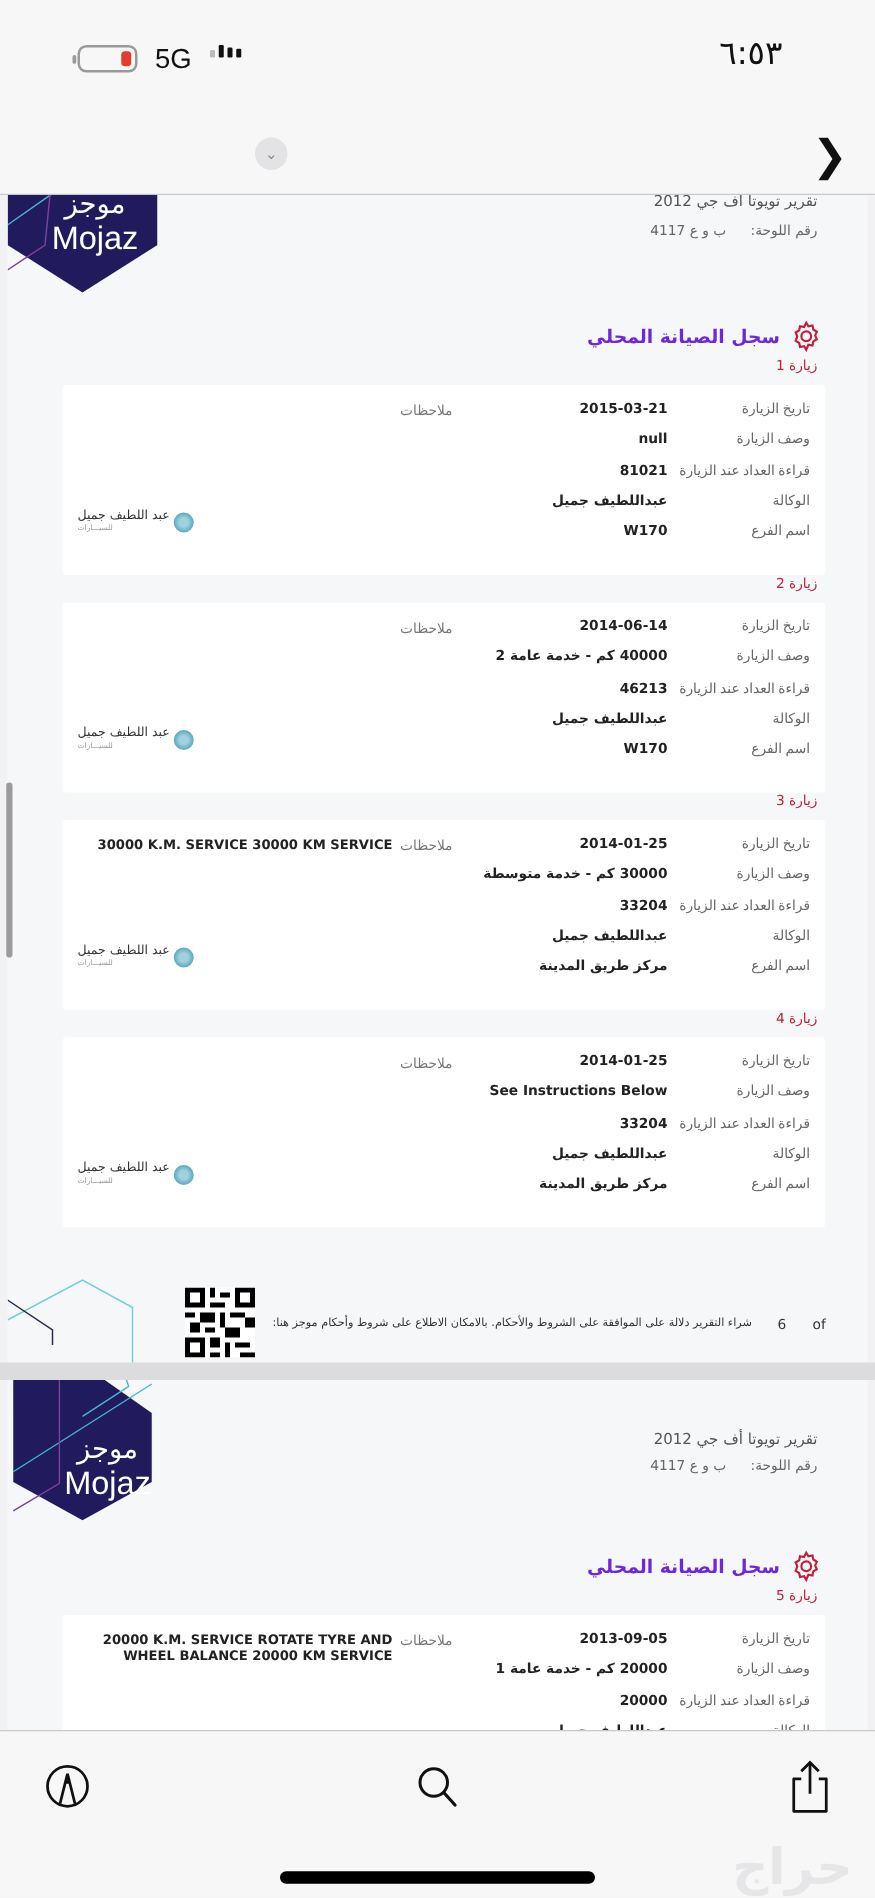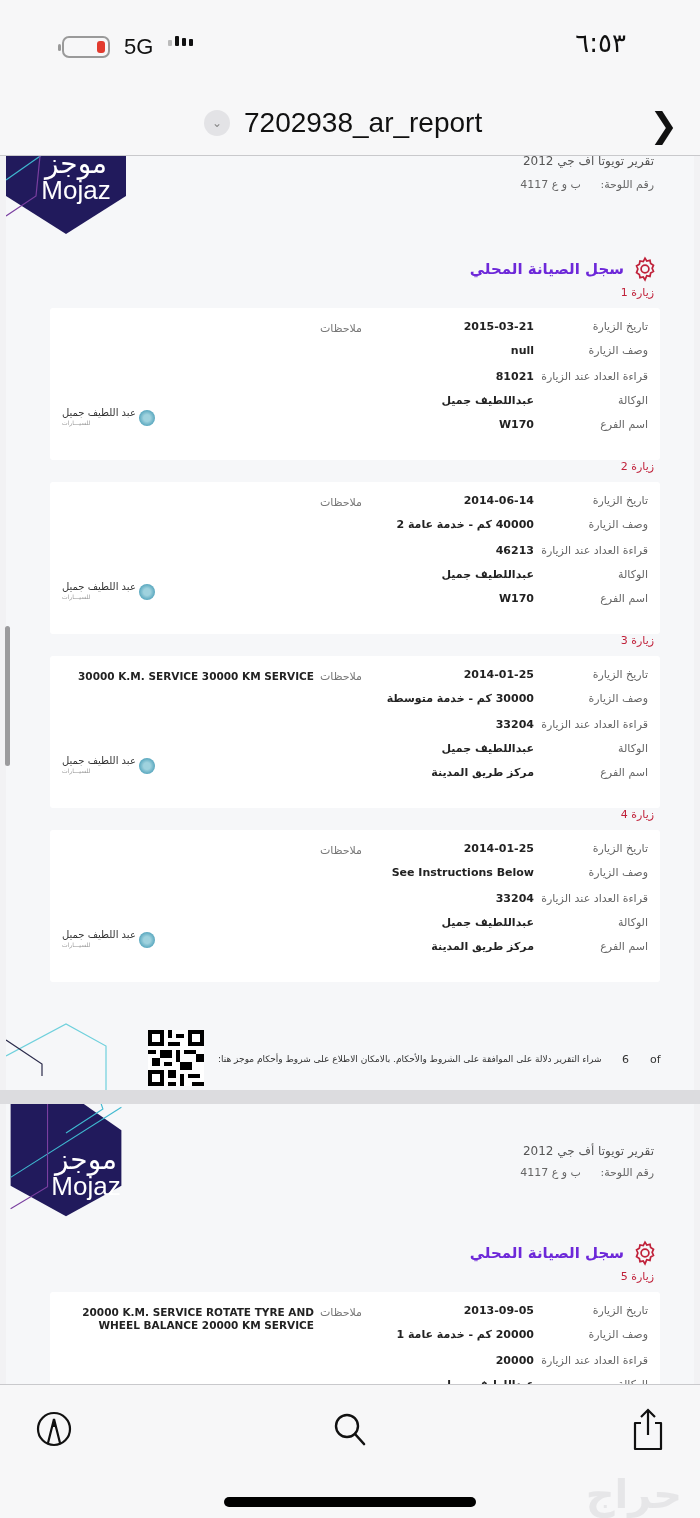--- a/index.html
+++ b/index.html
@@ -26,33 +26,33 @@
     .nav-forward { position: absolute; right: 22px; top: 10px; font-size: 34px; color: #111; font-family: "DejaVu Sans", sans-serif; }
 
     
     .page { position: absolute; left: 6px; width: 688px; background: #f6f7f9; overflow: hidden; }
     .page1 { top: 156px; height: 934px; }
     .page2 { top: 1104px; height: 280px; }
     .page-gap { position: absolute; left: 0; top: 1090px; width: 700px; height: 14px; background: #dcdcdf; }
 
     .logo-hex { position: absolute; left: 0; width: 120px; height: 120px; }
     .logo-text { position: absolute; color: #fff; text-align: center; width: 80px; }
-    .logo-ar { font-size: 28px; line-height: 24px; }
+    .logo-ar { font-size: 22px; line-height: 24px; }
     .logo-en { font-family: "Liberation Sans", sans-serif; font-size: 26px; line-height: 28px; }
 
     .report-title { position: absolute; right: 40px; font-size: 12px; color: #555; direction: rtl; }
     .plate-row { position: absolute; right: 40px; font-size: 11px; color: #666; direction: rtl; }
     .plate-row .val { margin-right: 16px; }
 
     .section-head { position: absolute; right: 36px; display: flex; align-items: center; direction: rtl; gap: 8px; }
     .section-head .label { color: #6d28d9; font-size: 15px; font-weight: bold; }
     .visit-label { position: absolute; right: 40px; color: #c0213a; font-size: 11px; direction: rtl; }
 
     .card { position: absolute; left: 44px; width: 610px; background: #ffffff; border-radius: 3px; }
-    .k { position: absolute; right: 12px; color: #666; font-size: 11px; direction: rtl; text-align: right; width: 110px; }
+    .k { position: absolute; right: 12px; color: #666; font-size: 11px; direction: rtl; text-align: right; width: 110px; font-family: Liberation Serif, serif; }
     .v { position: absolute; right: 126px; color: #222; font-weight: bold; font-size: 11px; direction: rtl; text-align: right; white-space: nowrap; }
     .notes-k { position: absolute; right: 298px; color: #777; font-size: 11px; direction: rtl; }
     .notes-v { position: absolute; right: 346px; width: 240px; color: #222; font-weight: bold; font-size: 10.5px; text-align: right; line-height: 13px; }
     .alj { position: absolute; left: 12px; display: flex; align-items: center; gap: 3px; }
     .alj .mark { width: 16px; height: 16px; border-radius: 50%; background: radial-gradient(circle, #9fd2de 30%, #5aa8bf 70%); }
     .alj .txt { color: #333; font-size: 10px; line-height: 10px; text-align: left; direction: rtl; }
     .alj .sub { color: #999; font-size: 6px; display: block; }
 
     .footer-line { position: absolute; font-size: 9px; color: #333; direction: rtl; }
     .pager { position: absolute; font-size: 11px; color: #333; }
@@ -79,21 +79,20 @@
     <span style="height:6px;background:#bbb"></span>
       <span style="height:10px"></span>
       <span style="height:8px"></span>
       <span style="height:7px"></span>
   </div>
   <div class="clock">٦:٥٣</div>
 </div>
 
 <div class="navbar">
   <div class="nav-chevron-down">⌄</div>
-  <div class="nav-title">7202938_ar_report</div>
   <div class="nav-forward">❯</div>
 </div>
 
 <div class="page page1">
   <svg class="logo-hex" style="top:-40px;" width="120" height="120" viewBox="0 0 120 120">
     <polygon points="0,0 120,0 120,80 60,118 0,80" fill="#211a5c"></polygon>
     <line x1="0" y1="64" x2="60" y2="22" stroke="#3fb9d0" stroke-width="1.2"></line>
     <polyline points="0,100 30,80 38,0" fill="none" stroke="#7a3fa0" stroke-width="1.2"></polyline>
   </svg>
   <div class="logo-text" style="left:30px;top:-4px;">

